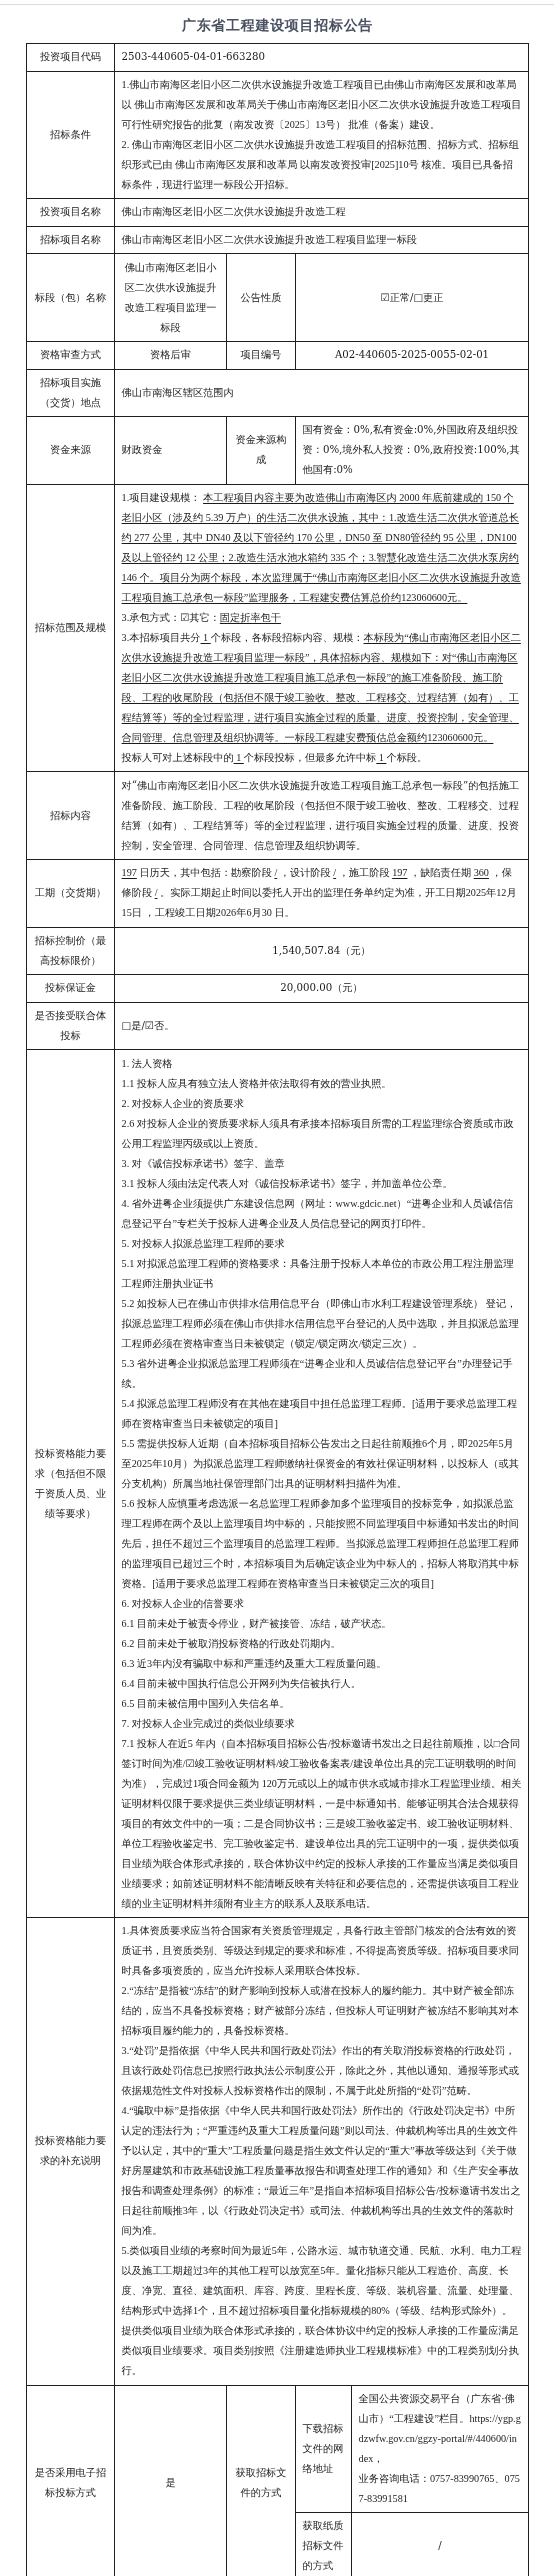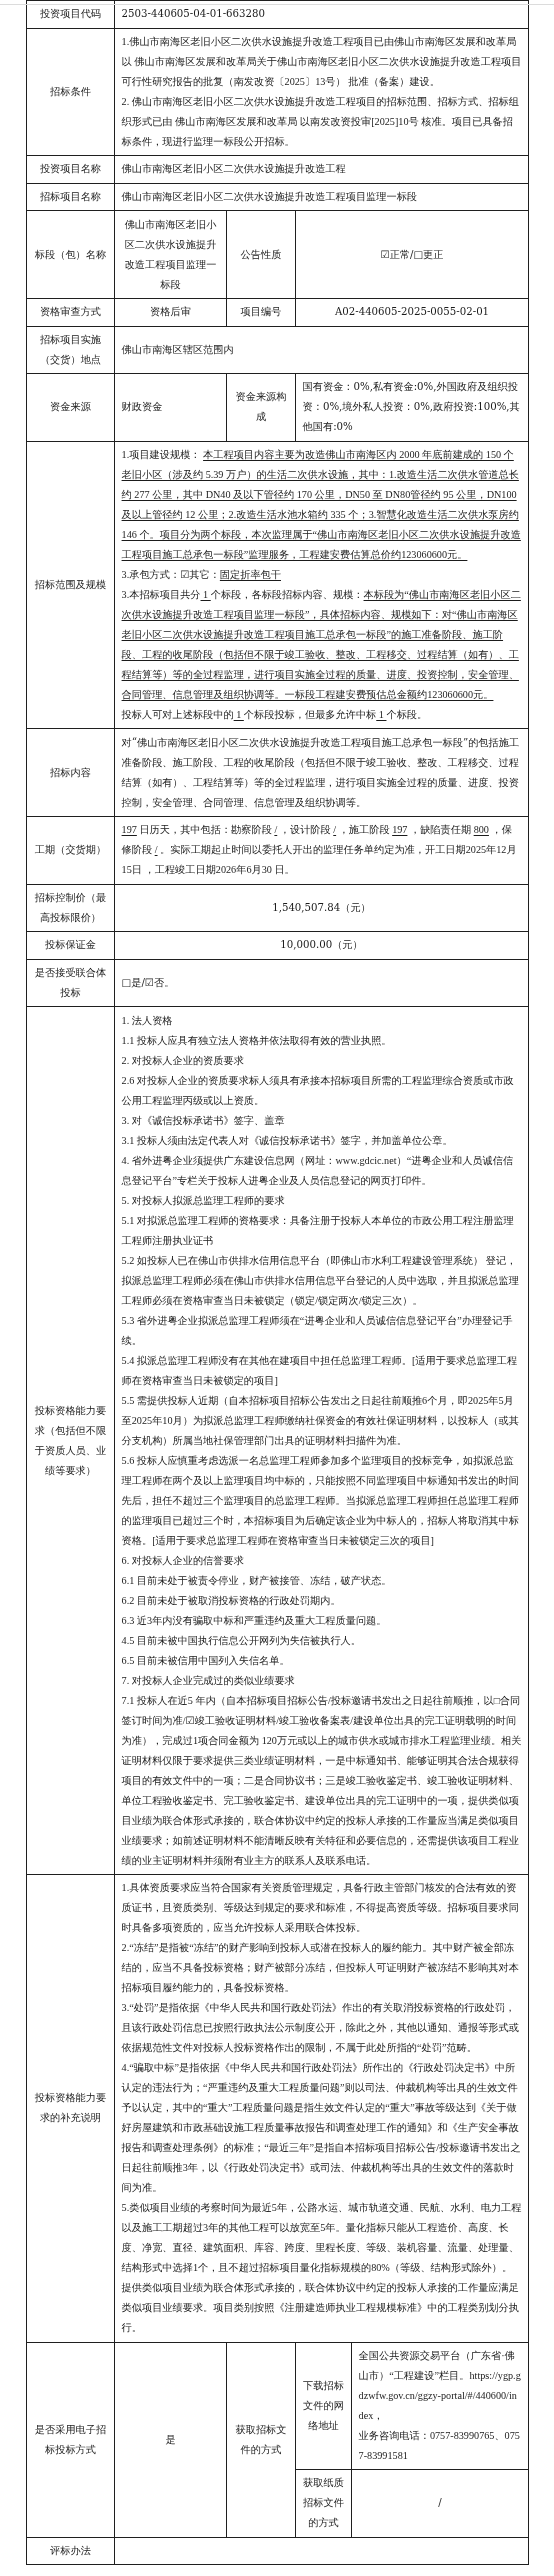--- a/index.html
+++ b/index.html
@@ -8,30 +8,31 @@
   .top-rule{position:absolute;top:4px;left:0;width:555px;border-top:0.7px solid #dcdcdc;height:0;}
   .title{margin:0;padding:17px 0 8px 0;text-align:center;
          font-family:"DejaVu Sans","Liberation Sans",sans-serif;
          font-weight:bold;font-size:14px;color:#4a5160;letter-spacing:0.7px;}
   table.doc{border-collapse:collapse;table-layout:fixed;width:502px;margin:0 auto 26.4px auto;}
   table.doc td{border:0.7px solid #1f1f1f;padding:3.3px 6.6px;font-size:10.2px;line-height:20px;
          color:#1b1b1b;vertical-align:middle;word-break:break-all;overflow-wrap:break-word;}
   td.lab{font-family:Liberation Serif, serif;color:#595959;
          text-align:center;font-size:10.6px;line-height:19px;padding:3.3px 4px;}
   td.sublab{font-family:"DejaVu Sans","Liberation Sans",sans-serif;color:#595959;
-         text-align:center;font-size:10.2px;line-height:19px;padding:3.3px 2.6px;}
+         font-size:10.2px;line-height:19px;padding:3.3px 2.6px;}
   td.center{text-align:center;}
   .para{margin:0;font-family:Liberation Serif, serif;}
   .u{text-decoration:underline;text-underline-offset:2px;text-align:center;}
 </style>
 </head>
 <body>
 
 <div class="page">
   <div class="top-rule"></div>
+  <h1 class="title">广东省工程建设项目招标公告</h1>
   <table class="doc">
     <colgroup>
       <col style="width:88px">
         <col style="width:112px">
         <col style="width:69px">
         <col style="width:56px">
         <col style="width:177px">
     </colgroup>
     <tbody id="tbody">
         <tr>
@@ -84,30 +85,30 @@
             <div class="para"><span>投标人可对上述标段中的</span><span class="u"> 1 </span><span>个标段投标，但最多允许中标</span><span class="u"> 1 </span><span>个标段。</span></div>
           </td>
         </tr>
         <tr>
           <td class="lab">招标内容</td>
           <td class="value" colspan="4"><span>对“佛山市南海区老旧小区二次供水设施提升改造工程项目施工总承包一标段”的包括施工准备阶段、施工阶段、工程的收尾阶段（包括但不限于竣工验收、整改、工程移交、过程结算（如有）、工程结算等）等的全过程监理，进行项目实施全过程的质量、进度、投资控制，安全管理、合同管理、信息管理及组织协调等。</span></td>
         </tr>
         <tr>
           <td class="lab">工期（交货期）</td>
           <td class="value" colspan="4">
-            <div class="para"><span class="u">197</span><span> 日历天，其中包括：勘察阶段 </span><span class="u">/</span><span> ，设计阶段 </span><span class="u">/</span><span> ，施工阶段 </span><span class="u">197</span><span> ，缺陷责任期 </span><span class="u">800</span><span> ，保修阶段 </span><span class="u">/</span><span> 。实际工期起止时间以委托人开出的监理任务单约定为准，开工日期2025年12月15日 ，工程竣工日期2026年6月30 日。</span></div>
+            <div class="para"><span class="u">197</span><span> 日历天，其中包括：勘察阶段 </span><span class="u">/</span><span> ，设计阶段 </span><span class="u">/</span><span> ，施工阶段 </span><span class="u">197</span><span> ，缺陷责任期 </span><span class="u">360</span><span> ，保修阶段 </span><span class="u">/</span><span> 。实际工期起止时间以委托人开出的监理任务单约定为准，开工日期2025年12月15日 ，工程竣工日期2026年6月30 日。</span></div>
           </td>
         </tr>
         <tr>
           <td class="lab">招标控制价（最高投标限价）</td>
           <td class="value center" colspan="4"><span>1,540,507.84（元）</span></td>
         </tr>
         <tr>
           <td class="lab">投标保证金</td>
-          <td class="value center" colspan="4"><span>10,000.00（元）</span></td>
+          <td class="value center" colspan="4"><span>20,000.00（元）</span></td>
         </tr>
         <tr>
           <td class="lab">是否接受联合体投标</td>
           <td class="value" colspan="4"><span>□是/☑否。</span></td>
         </tr>
         <tr>
           <td class="lab">投标资格能力要求（包括但不限于资质人员、业绩等要求）</td>
           <td class="value" colspan="4">
             <div class="para"><span>1. 法人资格</span></div>
             <div class="para"><span>1.1 投标人应具有独立法人资格并依法取得有效的营业执照。</span></div>
@@ -120,21 +121,21 @@
             <div class="para"><span>5.1 对拟派总监理工程师的资格要求：具备注册于投标人本单位的市政公用工程注册监理工程师注册执业证书</span></div>
             <div class="para"><span>5.2 如投标人已在佛山市供排水信用信息平台（即佛山市水利工程建设管理系统） 登记，拟派总监理工程师必须在佛山市供排水信用信息平台登记的人员中选取，并且拟派总监理工程师必须在资格审查当日未被锁定（锁定/锁定两次/锁定三次）。</span></div>
             <div class="para"><span>5.3 省外进粤企业拟派总监理工程师须在“进粤企业和人员诚信信息登记平台”办理登记手续。</span></div>
             <div class="para"><span>5.4 拟派总监理工程师没有在其他在建项目中担任总监理工程师。[适用于要求总监理工程师在资格审查当日未被锁定的项目]</span></div>
             <div class="para"><span>5.5 需提供投标人近期（自本招标项目招标公告发出之日起往前顺推6个月，即2025年5月至2025年10月）为拟派总监理工程师缴纳社保资金的有效社保证明材料，以投标人（或其分支机构）所属当地社保管理部门出具的证明材料扫描件为准。</span></div>
             <div class="para"><span>5.6 投标人应慎重考虑选派一名总监理工程师参加多个监理项目的投标竞争，如拟派总监理工程师在两个及以上监理项目均中标的，只能按照不同监理项目中标通知书发出的时间先后，担任不超过三个监理项目的总监理工程师。当拟派总监理工程师担任总监理工程师的监理项目已超过三个时，本招标项目为后确定该企业为中标人的，招标人将取消其中标资格。[适用于要求总监理工程师在资格审查当日未被锁定三次的项目]</span></div>
             <div class="para"><span>6. 对投标人企业的信誉要求</span></div>
             <div class="para"><span>6.1 目前未处于被责令停业，财产被接管、冻结，破产状态。</span></div>
             <div class="para"><span>6.2 目前未处于被取消投标资格的行政处罚期内。</span></div>
             <div class="para"><span>6.3 近3年内没有骗取中标和严重违约及重大工程质量问题。</span></div>
-            <div class="para"><span>4.5 目前未被中国执行信息公开网列为失信被执行人。</span></div>
+            <div class="para"><span>6.4 目前未被中国执行信息公开网列为失信被执行人。</span></div>
             <div class="para"><span>6.5 目前未被信用中国列入失信名单。</span></div>
             <div class="para"><span>7. 对投标人企业完成过的类似业绩要求</span></div>
             <div class="para"><span>7.1 投标人在近5 年内（自本招标项目招标公告/投标邀请书发出之日起往前顺推，以□合同签订时间为准/☑竣工验收证明材料/竣工验收备案表/建设单位出具的完工证明载明的时间为准），完成过1项合同金额为 120万元或以上的城市供水或城市排水工程监理业绩。相关证明材料仅限于要求提供三类业绩证明材料，一是中标通知书、能够证明其合法合规获得项目的有效文件中的一项；二是合同协议书；三是竣工验收鉴定书、竣工验收证明材料、单位工程验收鉴定书、完工验收鉴定书、建设单位出具的完工证明中的一项，提供类似项目业绩为联合体形式承接的，联合体协议中约定的投标人承接的工作量应当满足类似项目业绩要求；如前述证明材料不能清晰反映有关特征和必要信息的，还需提供该项目工程业绩的业主证明材料并须附有业主方的联系人及联系电话。</span></div>
           </td>
         </tr>
         <tr>
           <td class="lab">投标资格能力要求的补充说明</td>
           <td class="value" colspan="4">
             <div class="para"><span>1.具体资质要求应当符合国家有关资质管理规定，具备行政主管部门核发的合法有效的资质证书，且资质类别、等级达到规定的要求和标准，不得提高资质等级。招标项目要求同时具备多项资质的，应当允许投标人采用联合体投标。</span></div>
             <div class="para"><span>2.“冻结”是指被“冻结”的财产影响到投标人或潜在投标人的履约能力。其中财产被全部冻结的，应当不具备投标资格；财产被部分冻结，但投标人可证明财产被冻结不影响其对本招标项目履约能力的，具备投标资格。</span></div>

